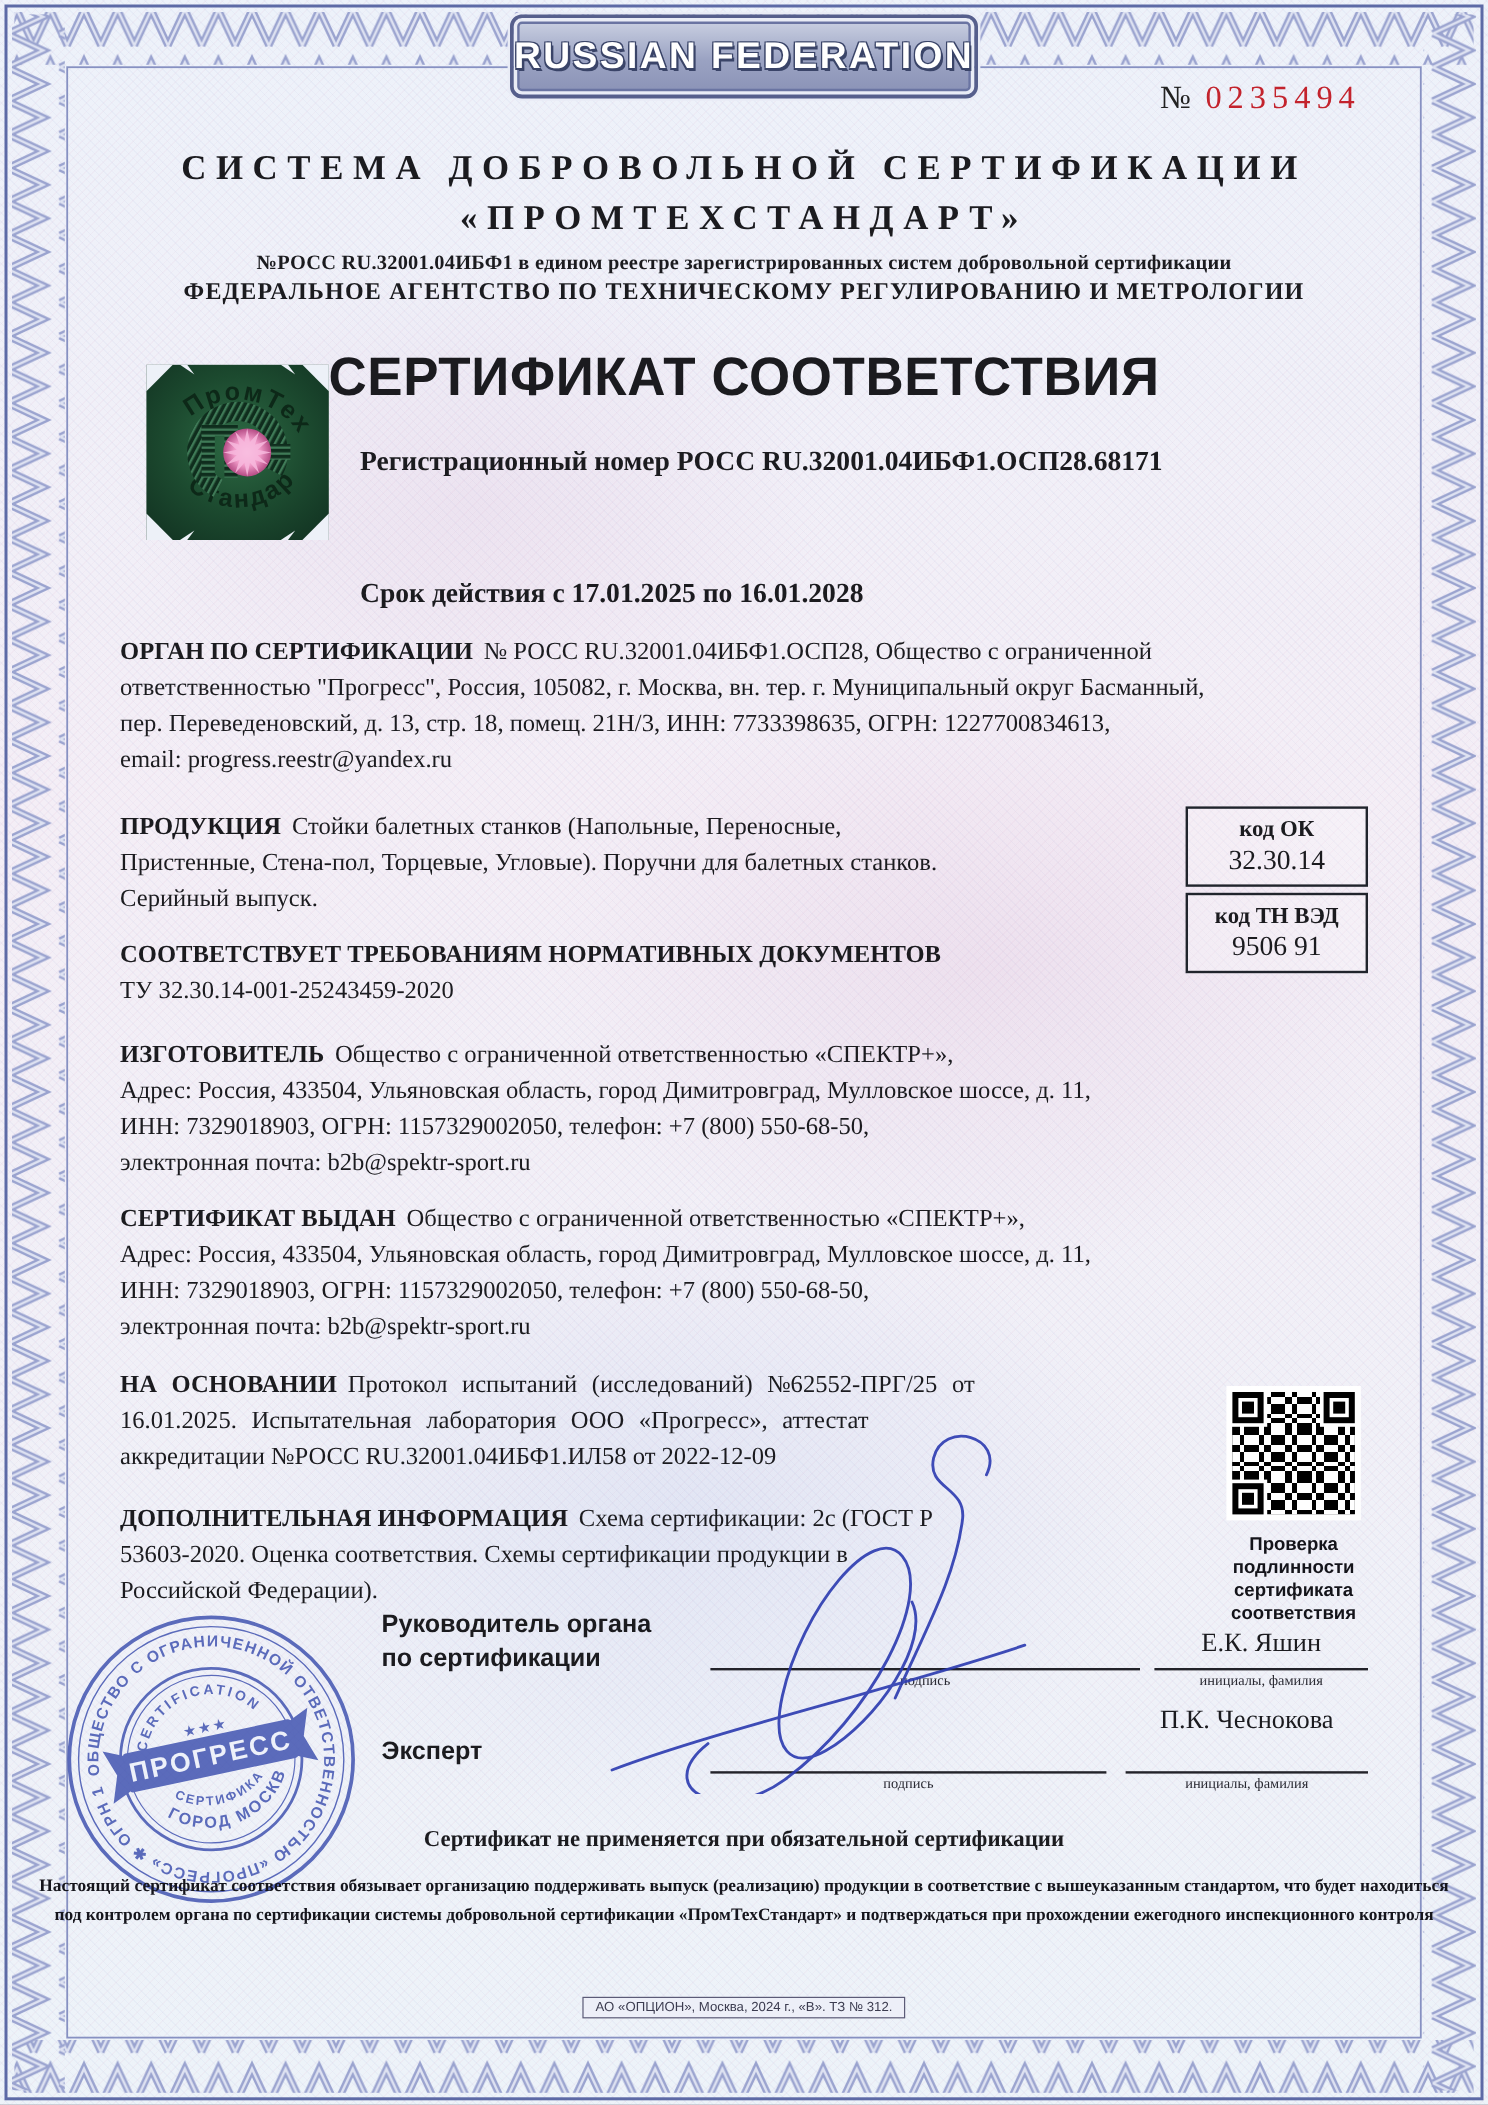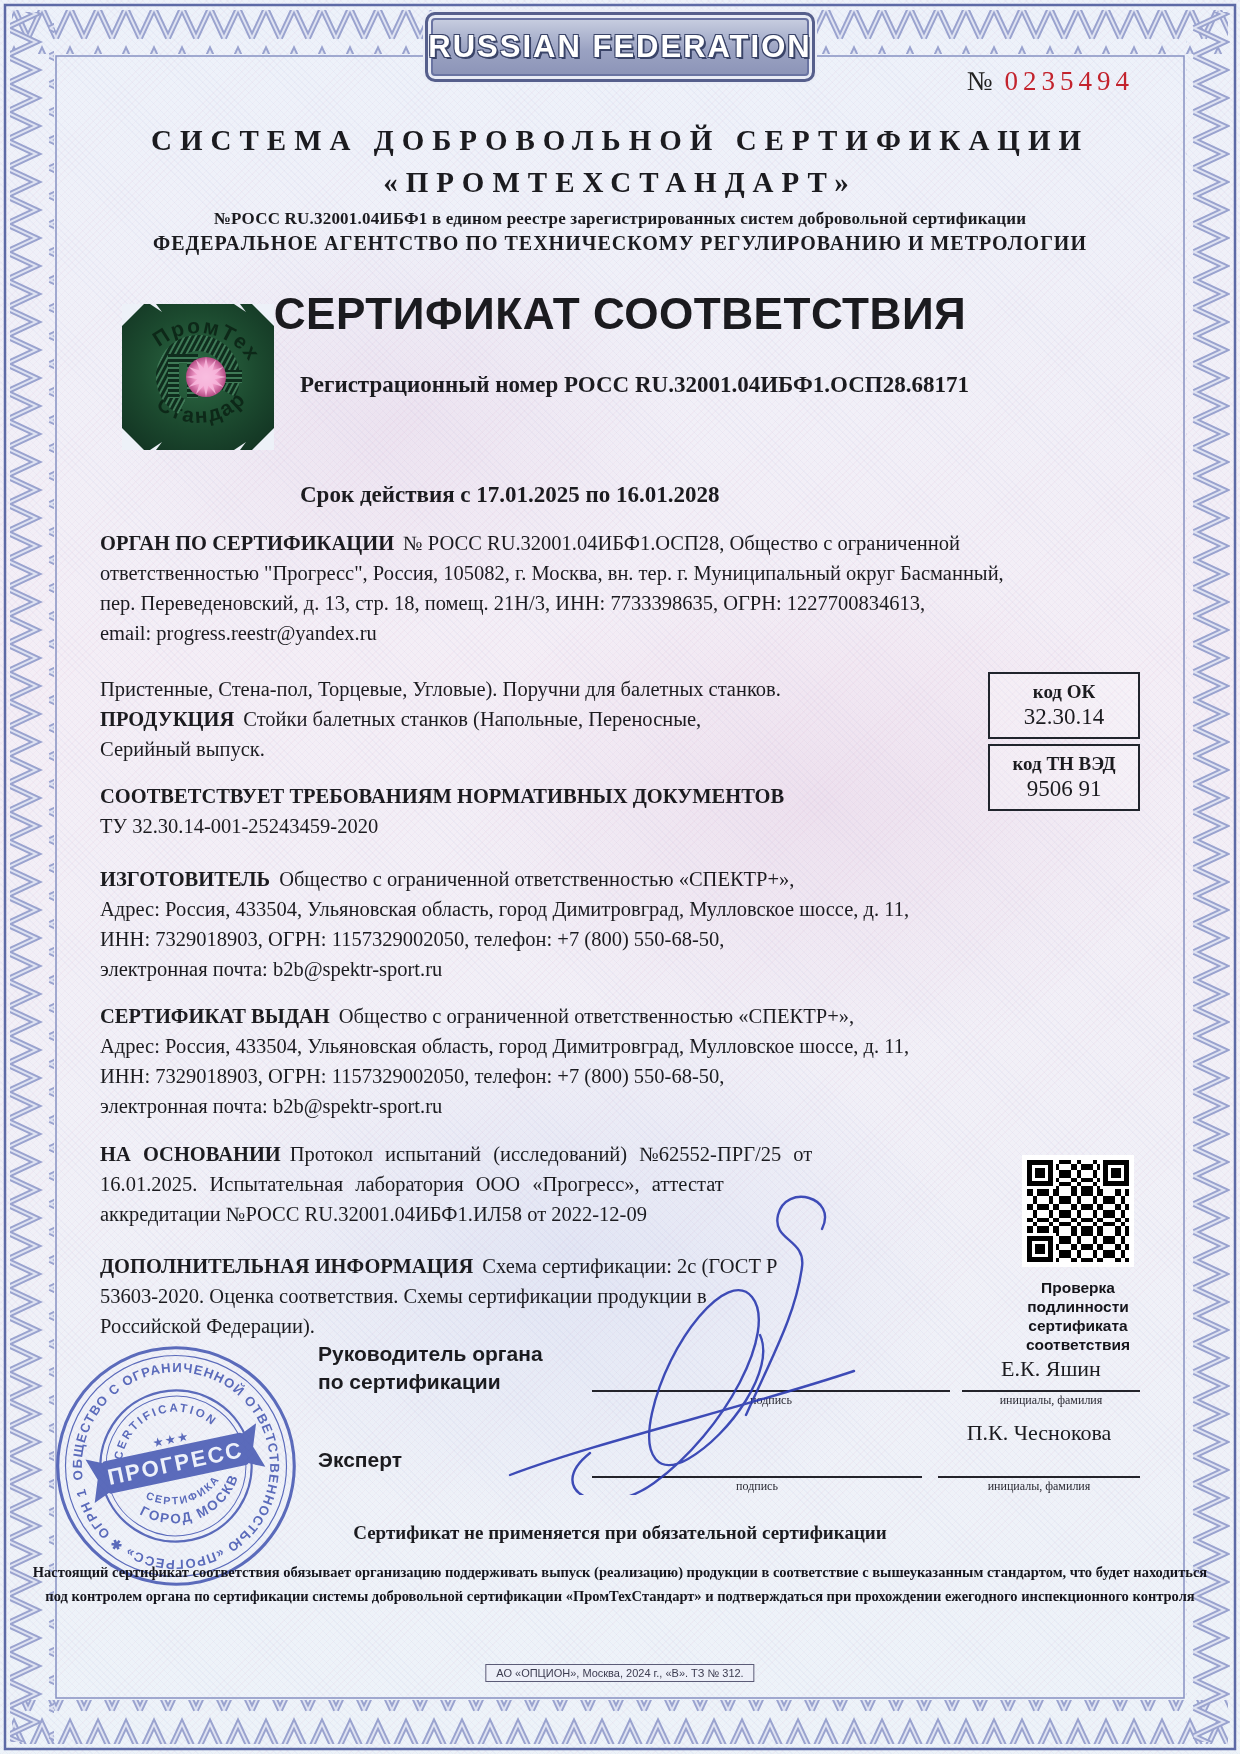--- a/index.html
+++ b/index.html
@@ -210,22 +210,22 @@
   <div class="body">
 
     <div class="section s-organ">
       <div class="line"><span class="lbl">ОРГАН ПО СЕРТИФИКАЦИИ</span><span>№ РОСС RU.32001.04ИБФ1.ОСП28, Общество с ограниченной</span></div>
       <div class="line">ответственностью "Прогресс", Россия, 105082, г. Москва, вн. тер. г. Муниципальный округ Басманный,</div>
       <div class="line">пер. Переведеновский, д. 13, стр. 18, помещ. 21Н/3, ИНН: 7733398635, ОГРН: 1227700834613,</div>
       <div class="line">email: progress.reestr@yandex.ru</div>
     </div>
 
     <div class="section s-product">
+      <div class="line"><span class="lbl">ПРОДУКЦИЯ</span><span>Стойки балетных станков (Напольные, Переносные,</span></div>
       <div class="line">Пристенные, Стена-пол, Торцевые, Угловые). Поручни для балетных станков.</div>
-      <div class="line"><span class="lbl">ПРОДУКЦИЯ</span><span>Стойки балетных станков (Напольные, Переносные,</span></div>
       <div class="line">Серийный выпуск.</div>
     </div>
 
     <div class="section s-compliance">
       <div class="line"><span class="lbl">СООТВЕТСТВУЕТ ТРЕБОВАНИЯМ НОРМАТИВНЫХ ДОКУМЕНТОВ</span></div>
       <div class="line">ТУ 32.30.14-001-25243459-2020</div>
     </div>
 
     <div class="section s-manufacturer">
       <div class="line"><span class="lbl">ИЗГОТОВИТЕЛЬ</span><span>Общество с ограниченной ответственностью «СПЕКТР+»,</span></div>

